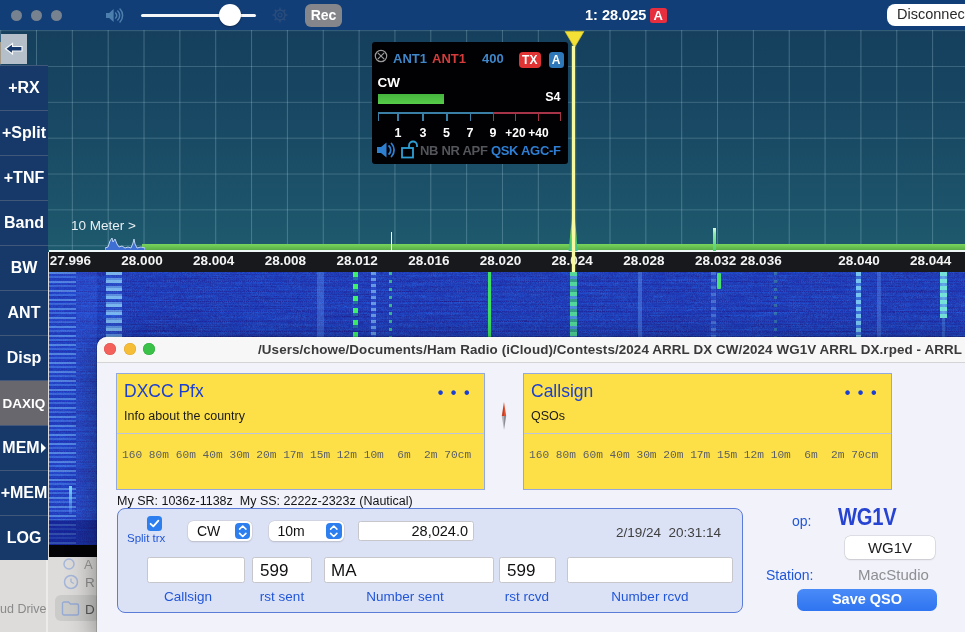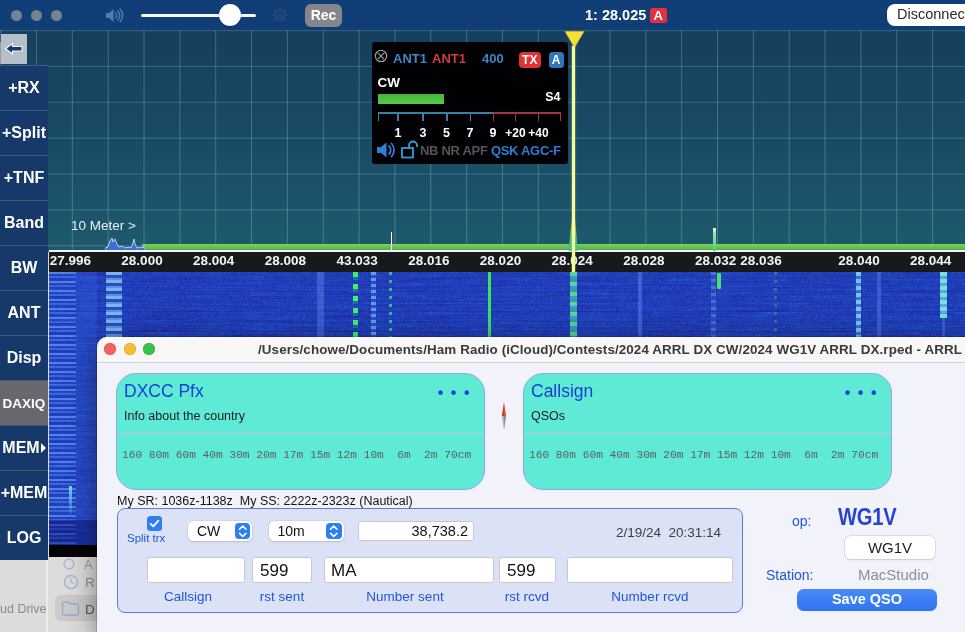--- a/index.html
+++ b/index.html
@@ -65,21 +65,21 @@
   #finder{left:0;top:556px;width:140px;height:76px;background:#dddcdb;}
 
   
   #logwin{left:97px;top:337px;width:880px;height:300px;border-radius:10px 10px 0 0;
     background:#f1f2fa;box-shadow:0 6px 30px rgba(0,0,0,0.45), 0 0 0 1px rgba(0,0,0,0.15);}
   #ltitle{left:0;top:0;width:880px;height:24.5px;border-radius:10px 10px 0 0;background:#f7f7f7;
     border-bottom:1px solid #d4d4d6;}
   .tl{position:absolute;top:5.5px;width:12.5px;height:12.5px;border-radius:50%;}
   #ltext{left:161px;top:0;height:24px;line-height:25px;font-weight:700;font-size:13.4px;letter-spacing:0.1px;color:#3a3a3c;white-space:nowrap;}
 
-  .panel{position:absolute;background:#5eead4;border:1.5px solid #94a8e0;border-radius:20px;box-sizing:border-box;text-decoration:underline;}
+  .panel{position:absolute;background:#fde047;border:1.5px solid #94a8e0;border-radius:0;box-sizing:border-box;text-decoration:underline;}
   .ptitle{position:absolute;left:7px;color:#1b3fd3;font-size:17.5px;font-weight:500;}
   .pdots{position:absolute;color:#1b3fd3;font-weight:800;font-size:16px;letter-spacing:1.5px;}
   .psub{position:absolute;left:7px;color:#1a1a1e;font-size:12.5px;}
   .psep{position:absolute;left:0;width:100%;height:1px;background:#bcc5e0;}
   .pband{position:absolute;left:5px;font-family:"Liberation Mono",monospace;font-size:11.2px;color:#5d5f63;white-space:pre;}
 
   #mysr{left:117px;top:494px;font-size:12.5px;color:#131316;}
 
   #formpanel{left:117px;top:508px;width:626px;height:105px;background:#dbe2f6;
     border:1.5px solid #5b7cd8;border-radius:8px;box-sizing:border-box;}
@@ -145,21 +145,21 @@
   </svg>
   <svg class="abs" style="left:564px;top:31px" width="21" height="17" viewBox="0 0 21 18">
     <path d="M0.5 0.5 L20.5 0.5 L10.5 17.5 Z" fill="#f4e136" stroke="#d8c52a" stroke-width="0.7"></path>
   </svg>
 
   <div class="abs" id="fscale">
     <span class="flab" style="left:21.3px">27.996</span>
     <span class="flab" style="left:93px">28.000</span>
     <span class="flab" style="left:164.7px">28.004</span>
     <span class="flab" style="left:236.4px">28.008</span>
-    <span class="flab" style="left:308.1px">43.033</span>
+    <span class="flab" style="left:308.1px">28.012</span>
     <span class="flab" style="left:379.8px">28.016</span>
     <span class="flab" style="left:451.5px">28.020</span>
     <span class="flab" style="left:523.2px">28.024</span>
     <span class="flab" style="left:594.9px">28.028</span>
     <span class="flab" style="left:666.6px">28.032</span>
     <span class="flab" style="left:712px">28.036</span>
     <span class="flab" style="left:810px">28.040</span>
     <span class="flab" style="left:881.7px">28.044</span>
   </div>
 
@@ -353,21 +353,21 @@
     </span>
   </div>
   <div class="abs" style="left:268.5px;top:521px;width:75px;height:20px;background:#fff;border-radius:5.5px;box-shadow:0 0 0 0.5px #c9c9cd,0 1px 1.5px rgba(0,0,0,0.18)">
     <span style="position:absolute;left:9px;top:1.5px;font-size:14px;color:#111">10m</span>
     <span style="position:absolute;right:2px;top:1.75px;width:15.5px;height:16.5px;border-radius:4px;background:#2d7ff0">
       <svg width="15.5" height="16.5" viewBox="0 0 15.5 16.5">
           <path d="M4.6 6.1 L7.75 3 L10.9 6.1 M4.6 10.4 L7.75 13.5 L10.9 10.4" fill="none" stroke="#fff" stroke-width="1.6" stroke-linecap="round" stroke-linejoin="round"></path>
         </svg>
     </span>
   </div>
-  <div class="wfield" style="left:358px;top:521px;width:116px;height:20px;text-align:right;font-size:14.5px;color:#111;line-height:19px;padding-right:5px">38,738.2</div>
+  <div class="wfield" style="left:358px;top:521px;width:116px;height:20px;text-align:right;font-size:14.5px;color:#111;line-height:19px;padding-right:5px">28,024.0</div>
   <div class="abs" style="left:616px;top:524.5px;font-size:13.5px;color:#404040">2/19/24&nbsp; 20:31:14</div>
 
   <div class="wfield" style="left:147px;top:557px;width:98px;height:26px"></div>
   <div class="wfield" style="left:252px;top:557px;width:60px;height:26px;font-size:17px;color:#111;line-height:25px;padding-left:7px">599</div>
   <div class="wfield" style="left:324px;top:557px;width:170px;height:26px;font-size:17px;color:#111;line-height:25px;padding-left:6px">MA</div>
   <div class="wfield" style="left:499px;top:557px;width:57px;height:26px;font-size:17px;color:#111;line-height:25px;padding-left:7px">599</div>
   <div class="wfield" style="left:567px;top:557px;width:166px;height:26px"></div>
   <div class="flabel" style="left:188px;top:589px">Callsign</div>
   <div class="flabel" style="left:282px;top:589px">rst sent</div>
   <div class="flabel" style="left:405px;top:589px">Number sent</div>

